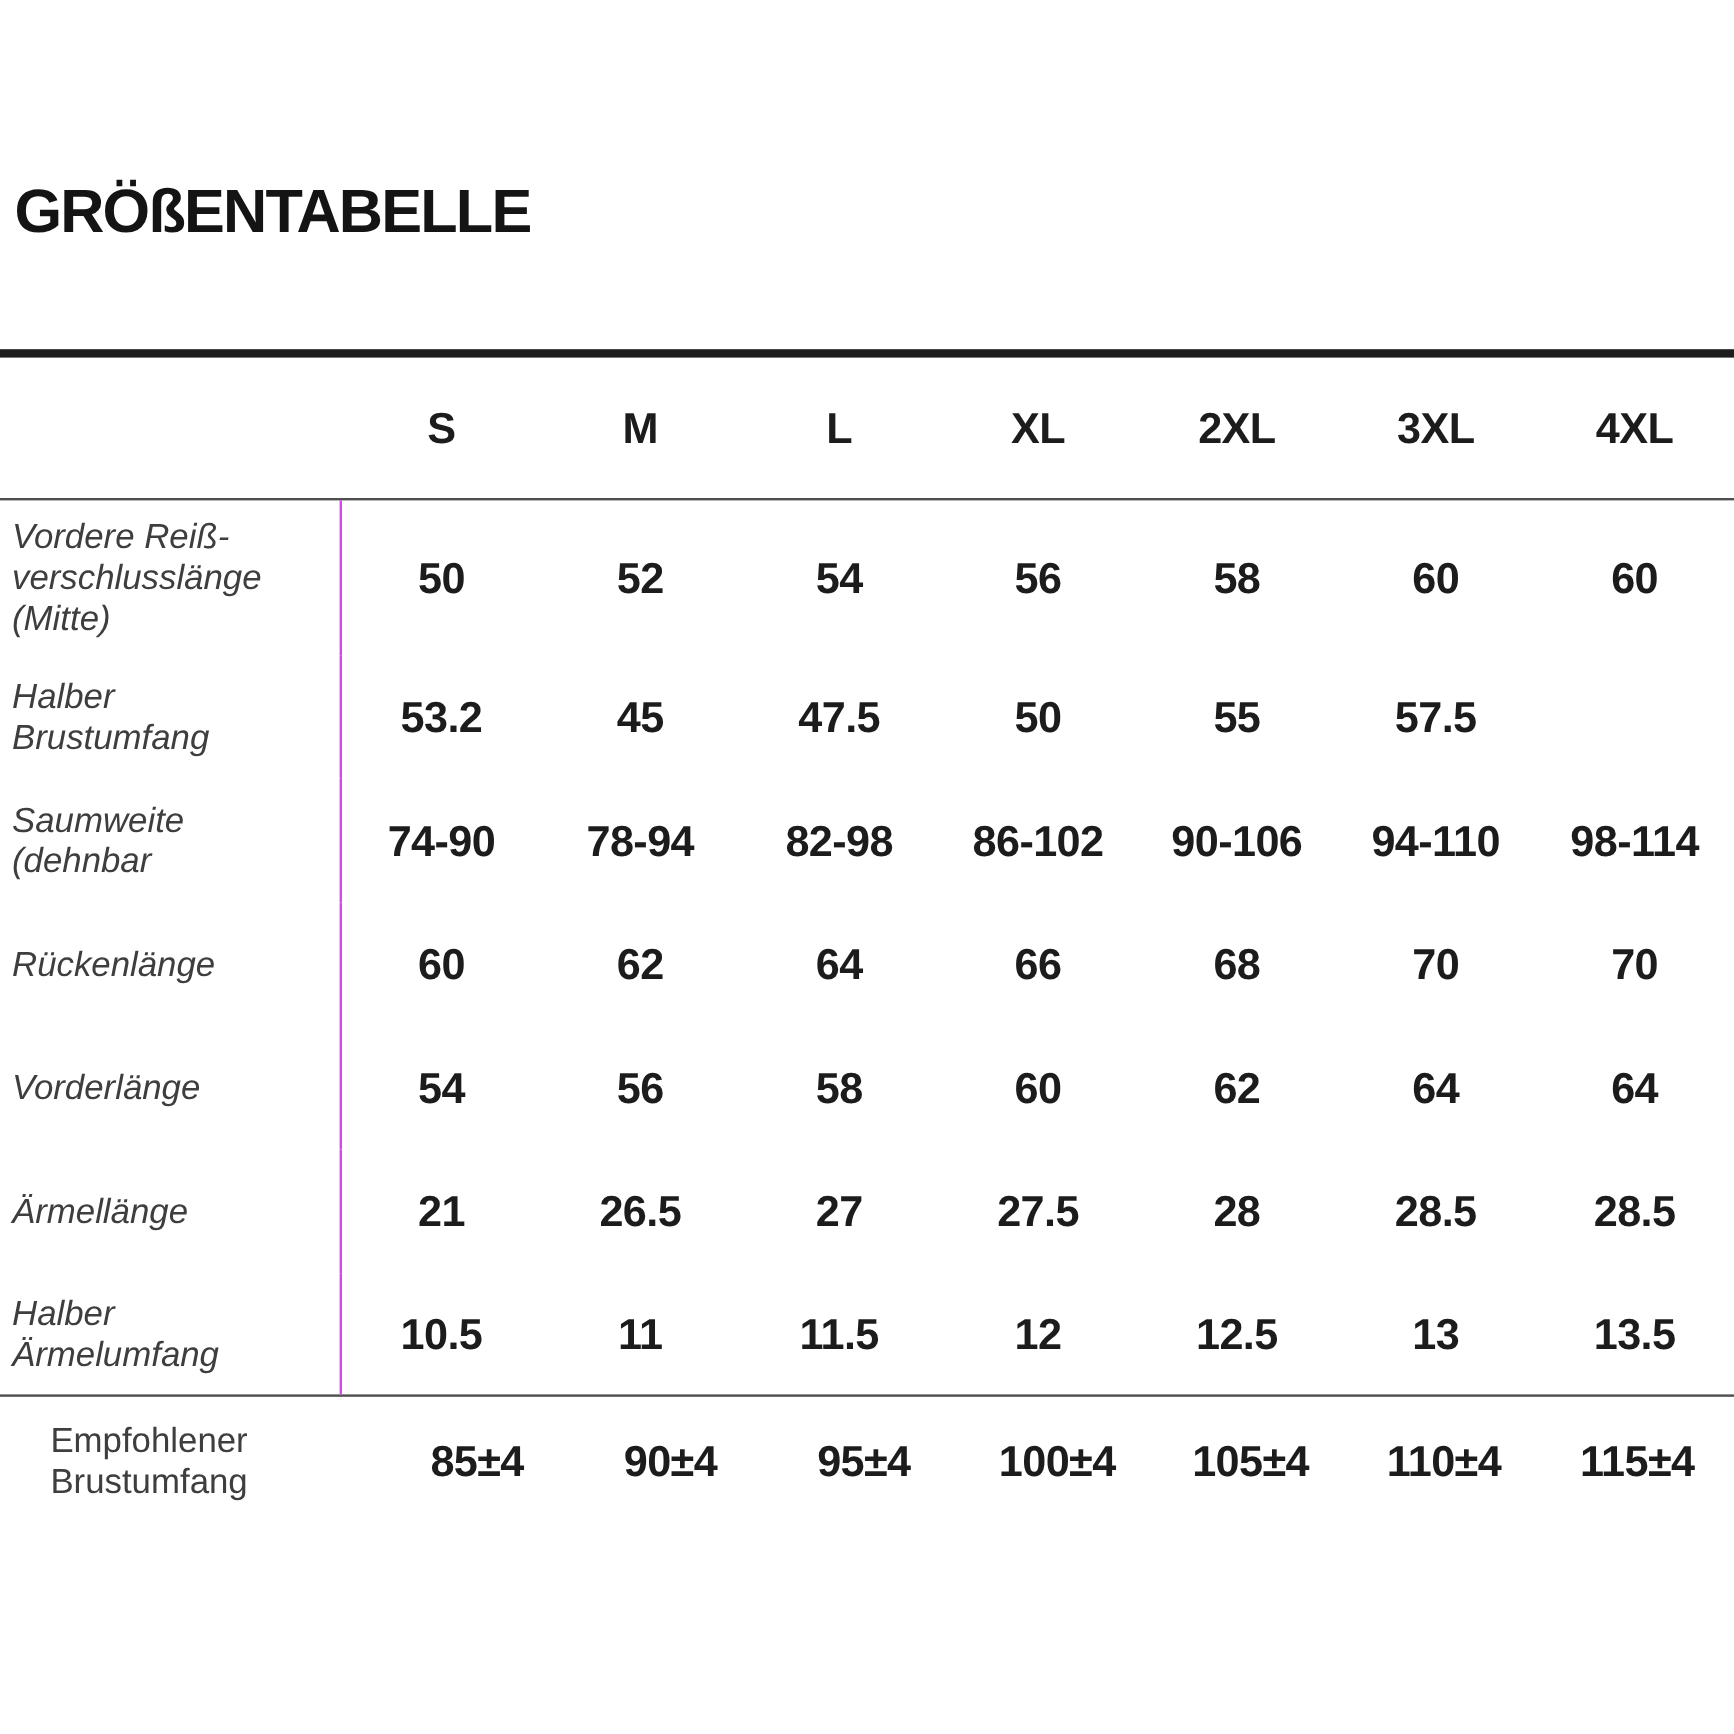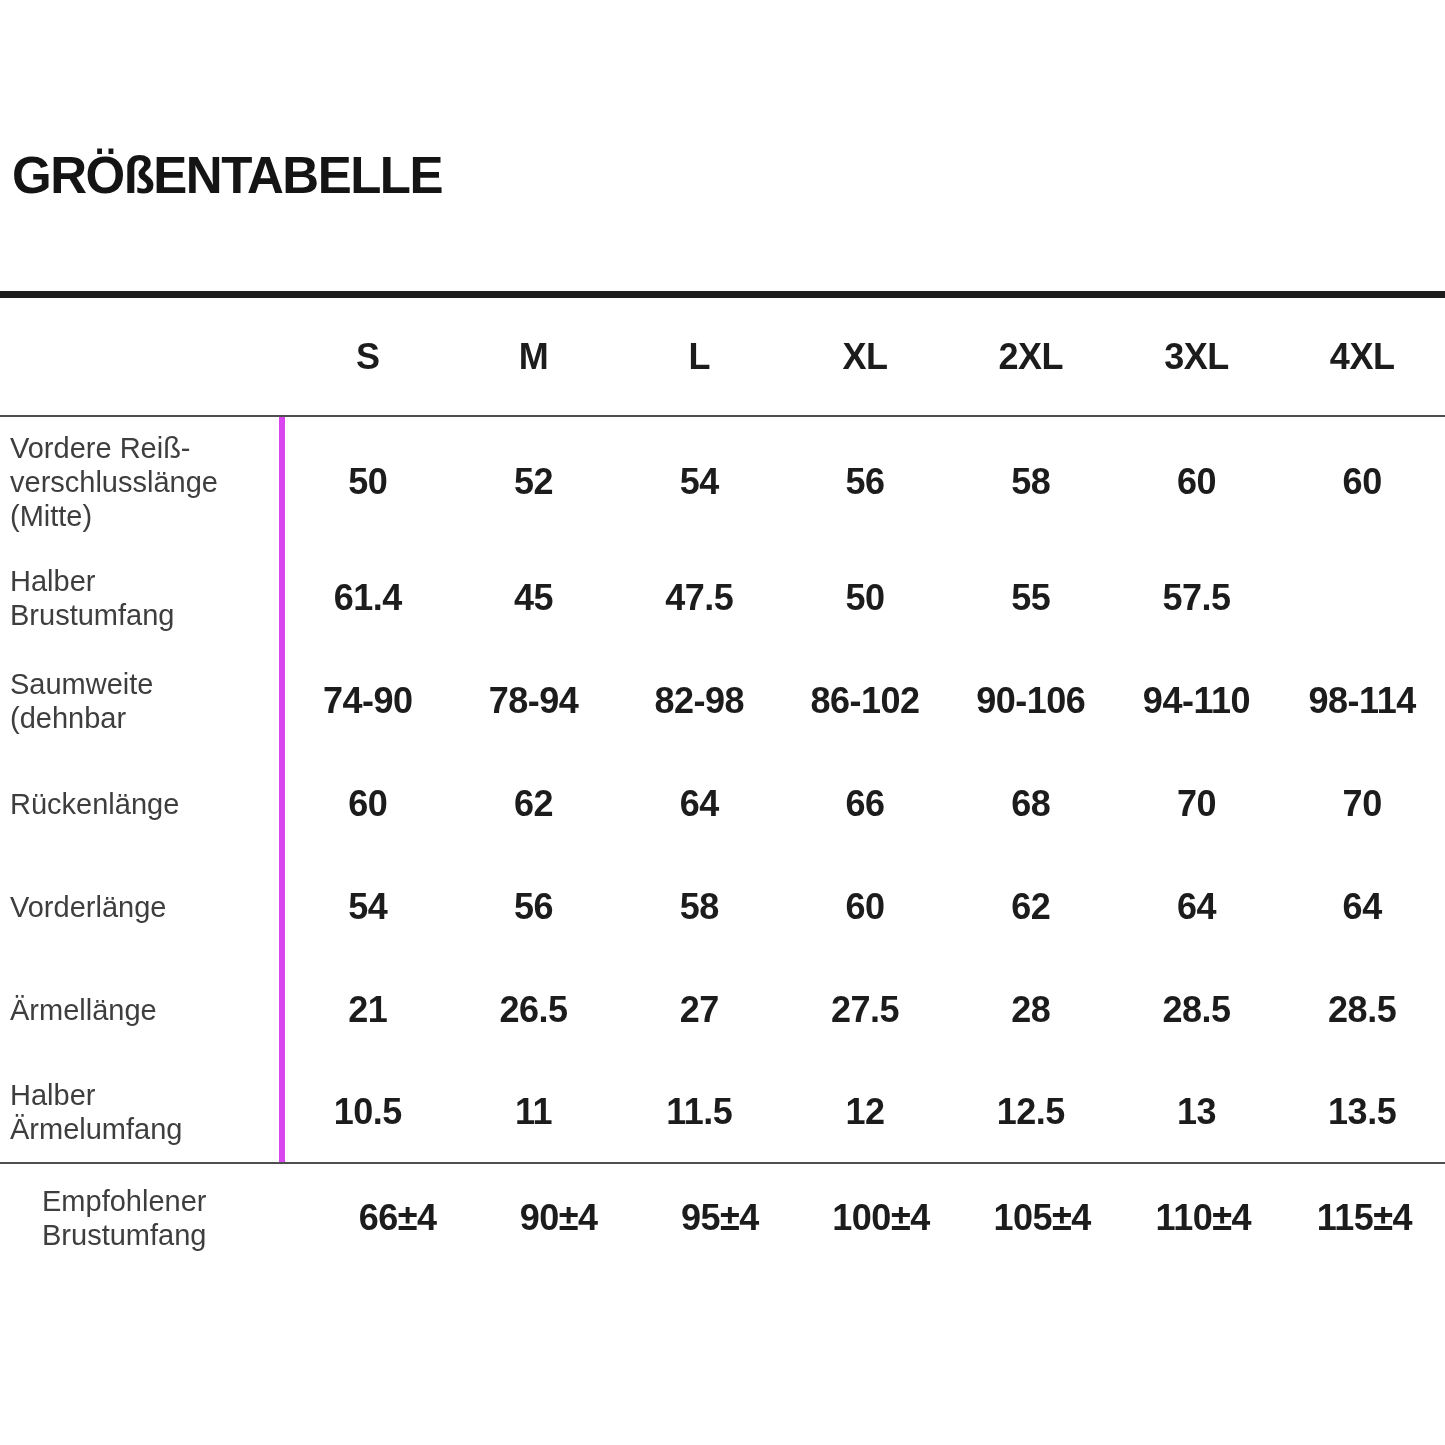--- a/index.html
+++ b/index.html
@@ -19,21 +19,21 @@
 
   .size-table { position:absolute; left:0; top:298px; width:1445px; }
 
   .trow { display:grid; grid-template-columns:285px repeat(7, 1fr); width:1445px; }
   .trow.header { height:119px; border-bottom:2px solid #4f4f4f; }
   .trow.r-tall { height:129px; }
   .trow.r-mid  { height:103px; }
   .trow.r-end  { height:103px; border-bottom:2px solid #4f4f4f; }
   .trow.r-last { height:107px;padding-left:32px; }
 
-  .trow.has-vline .label-cell { border-right:6px solid #d946ef; }
+  .trow.has-vline .label-cell { border-right:2px solid #d946ef;font-style:italic; }
 
   .label-cell {
     display:flex; align-items:center;
     padding-left:10px; padding-right:6px;
     font-size:29px; line-height:34px; color:#3e3e3e;
     white-space:pre-line;
   }
   .head-cell, .val-cell {
     display:flex; align-items:center; justify-content:center;
     font-size:36px; font-weight:700; color:#1c1c1c;
@@ -69,21 +69,21 @@
     <div class="val-cell">54</div>
     <div class="val-cell">56</div>
     <div class="val-cell">58</div>
     <div class="val-cell">60</div>
     <div class="val-cell">60</div>
   </div>
 
   <div class="trow r-mid has-vline">
     <div class="label-cell">Halber
 Brustumfang</div>
-    <div class="val-cell">61.4</div>
+    <div class="val-cell">53.2</div>
     <div class="val-cell">45</div>
     <div class="val-cell">47.5</div>
     <div class="val-cell">50</div>
     <div class="val-cell">55</div>
     <div class="val-cell">57.5</div>
   </div>
 
   <div class="trow r-mid has-vline">
     <div class="label-cell">Saumweite
 (dehnbar</div>
@@ -137,21 +137,21 @@
     <div class="val-cell">11.5</div>
     <div class="val-cell">12</div>
     <div class="val-cell">12.5</div>
     <div class="val-cell">13</div>
     <div class="val-cell">13.5</div>
   </div>
 
   <div class="trow r-last">
     <div class="label-cell">Empfohlener
 Brustumfang</div>
-    <div class="val-cell">66±4</div>
+    <div class="val-cell">85±4</div>
     <div class="val-cell">90±4</div>
     <div class="val-cell">95±4</div>
     <div class="val-cell">100±4</div>
     <div class="val-cell">105±4</div>
     <div class="val-cell">110±4</div>
     <div class="val-cell">115±4</div>
   </div>
 
 </div>
 

